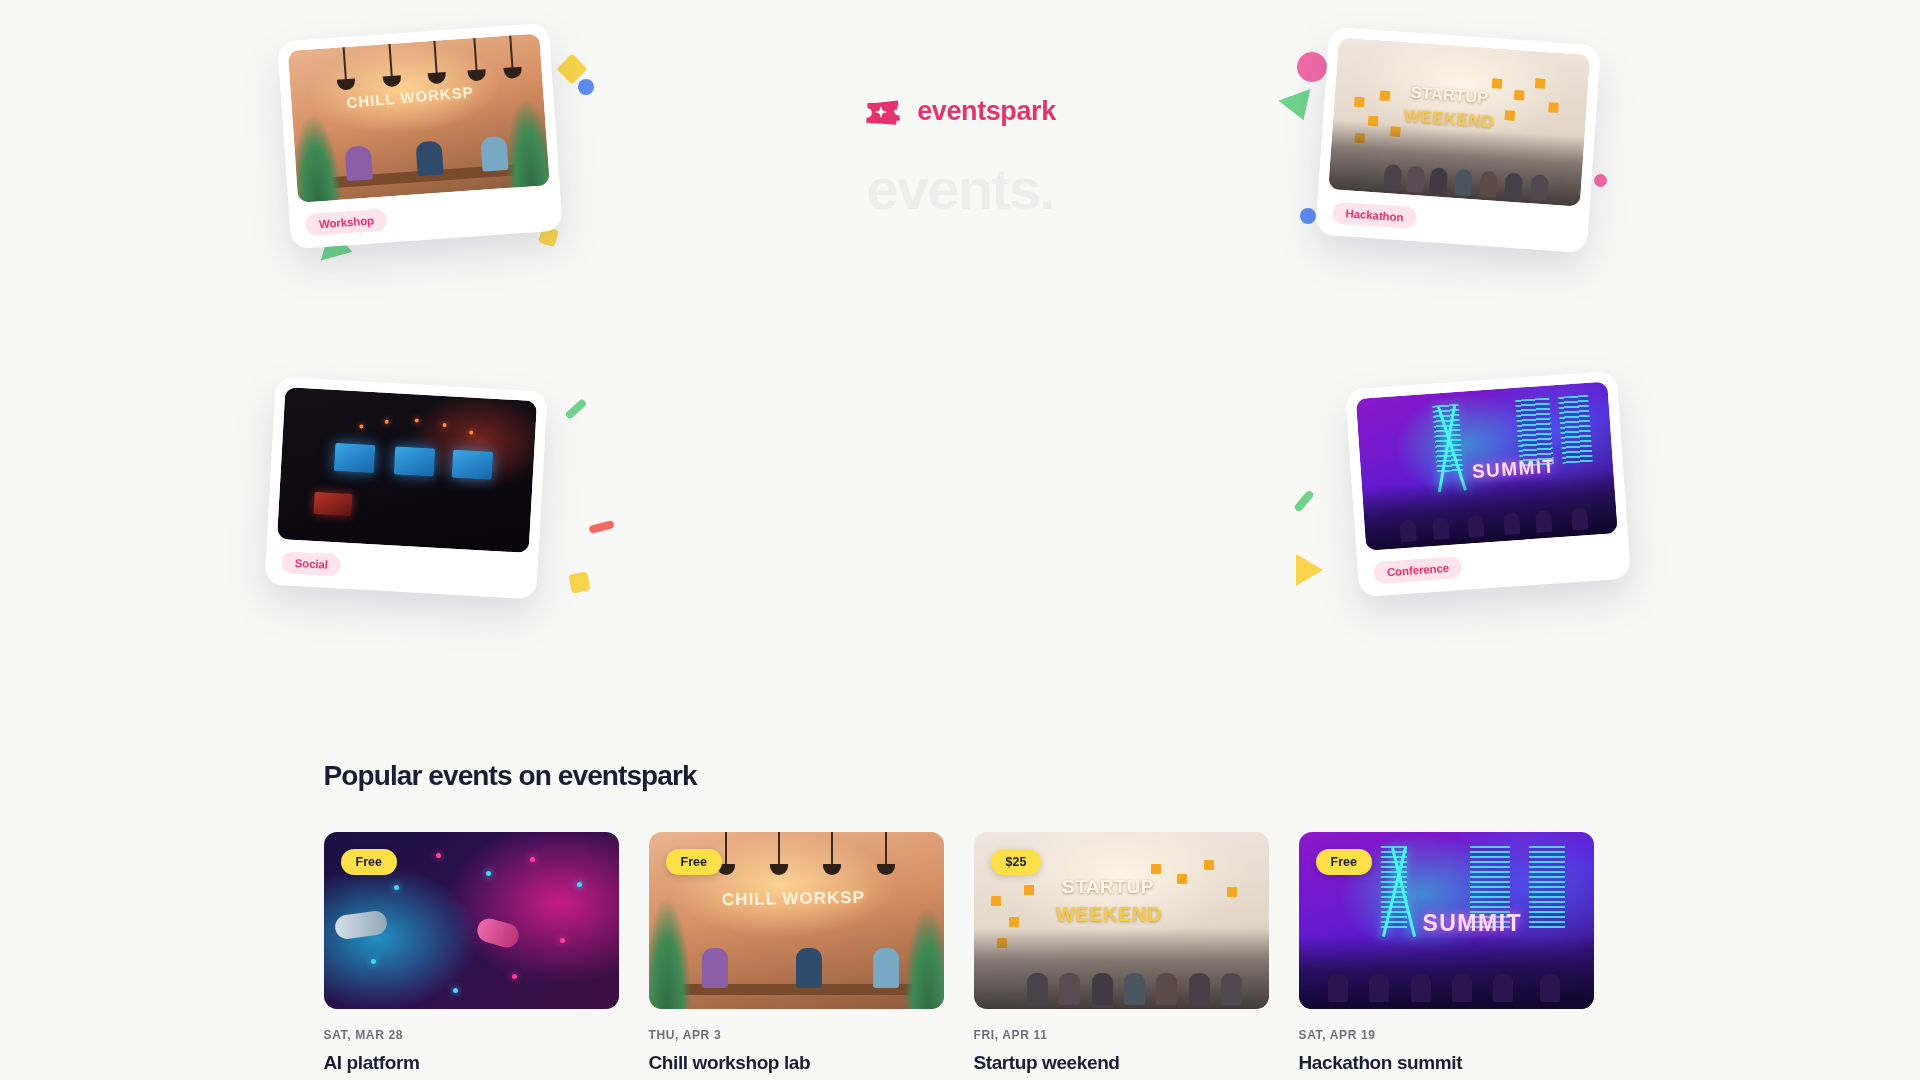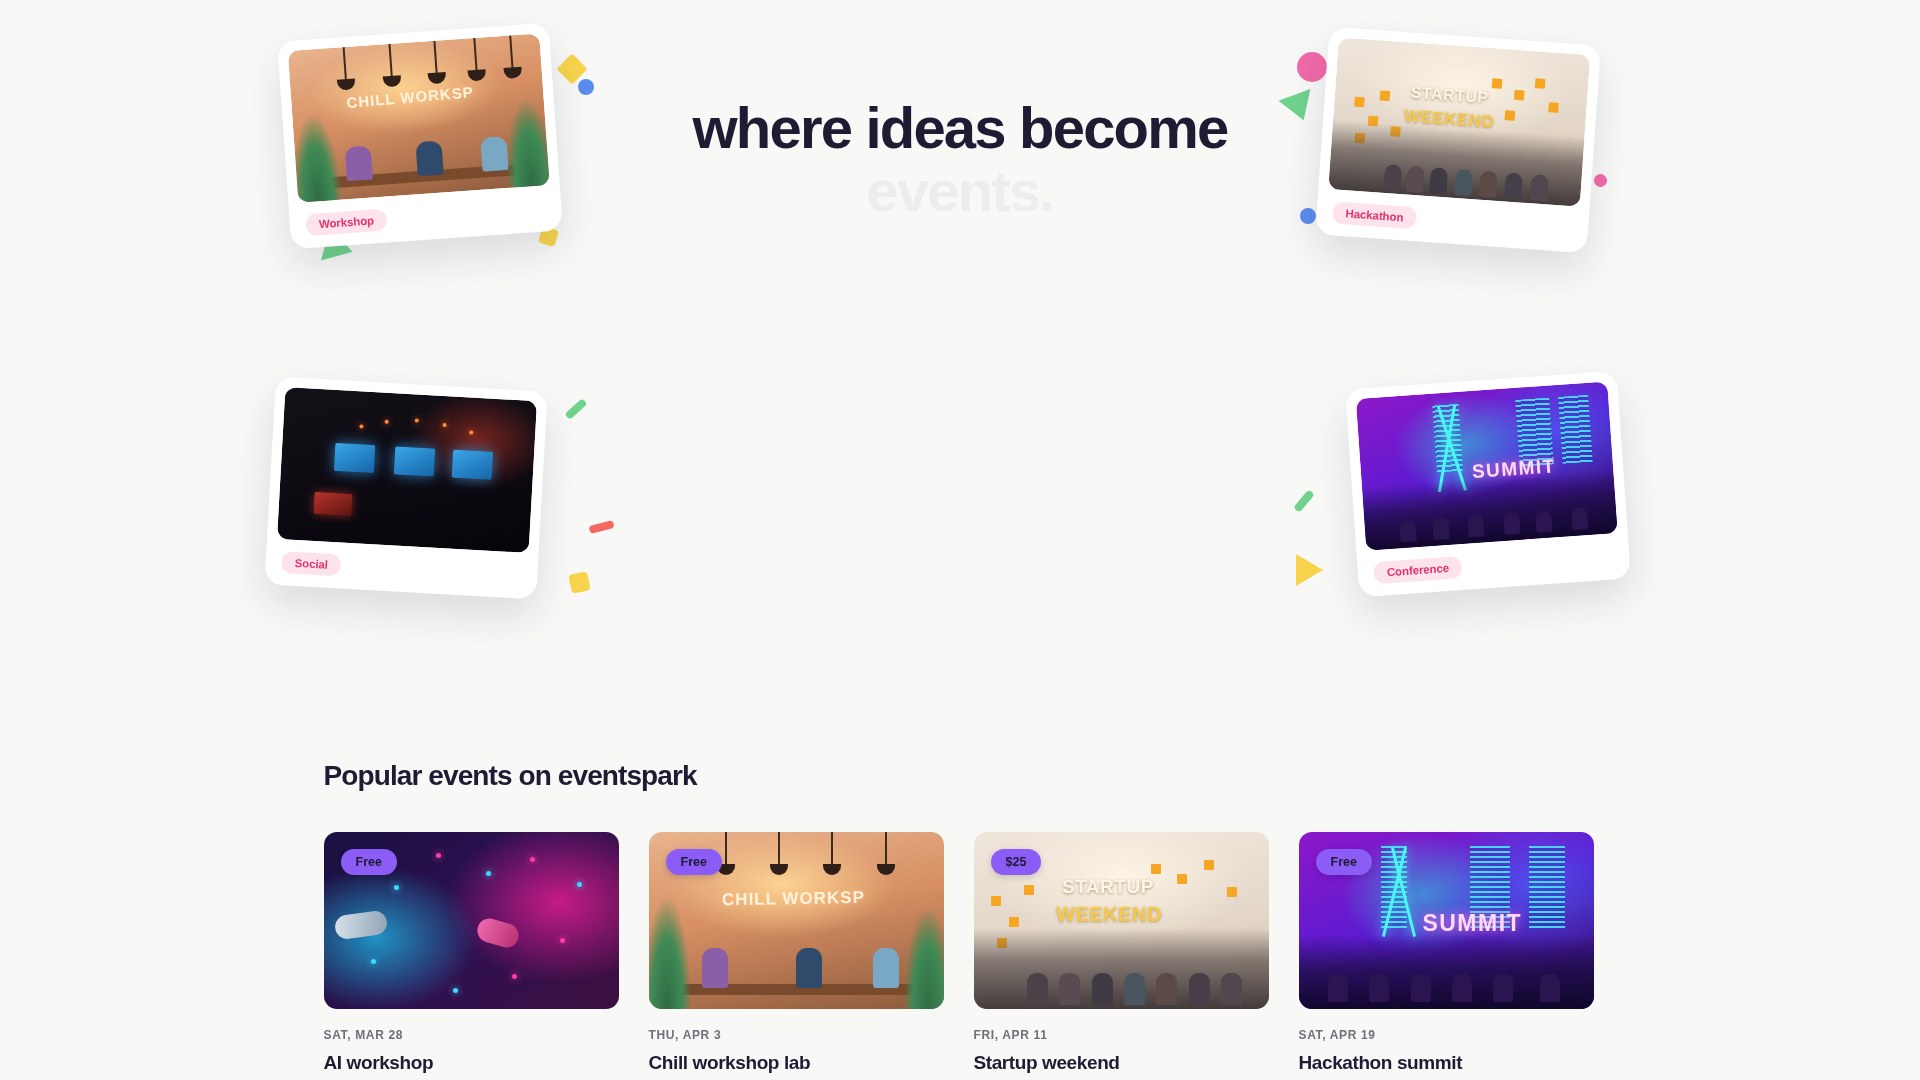--- a/index.html
+++ b/index.html
@@ -213,21 +213,21 @@
   .events-grid {
     display: grid; grid-template-columns: repeat(4, 1fr); gap: 30px;
   }
   .event-card { width: 100%; cursor: pointer; }
   .event-thumb {
     width: 100%; height: 177px; border-radius: 13px;
     position: relative; overflow: hidden;
   }
   .price-badge {
     position: absolute; left: 17px; top: 17px; z-index: 4;
-    background: #8b5cf6; color: #1d1c33;
+    background: #fde047; color: #1d1c33;
     font-size: 12.5px; font-weight: 700;
     border-radius: 20px; padding: 6px 15px;
     box-shadow: 0 2px 7px rgba(0,0,0,0.16);
   }
   .event-date {
     margin-top: 19px;
     font-size: 12px; font-weight: 700; color: #6f6f7b;
     letter-spacing: 0.65px;
   }
   .event-title {
@@ -370,23 +370,36 @@
           <div class="hd" style="left:82%"></div>
         </div>
       </div>
       <div class="meta">
         <span class="cat-badge">Conference</span>
       </div>
     </div>
 
     <div class="hero-center">
 
+      <div class="brand">
+        <span class="ticket-icon">
+          <svg width="42" height="26" viewBox="0 0 42 26" xmlns="http://www.w3.org/2000/svg">
+            <g transform="rotate(-6 21 13)">
+              <path d="M5 3 h30 a0 0 0 0 1 0 0 v5 a5 5 0 0 0 0 10 v5 h-30 v-5 a5 5 0 0 0 0 -10 z" fill="#e5336f"></path>
+            </g>
+            <g transform="rotate(4 21 13)">
+              <path d="M3 5 h30 v5 a5 5 0 0 0 0 10 v5 h-30 v-5 a5 5 0 0 0 0 -10 z" fill="#e5336f"></path>
+            </g>
+            <path d="M17 7 l1.6 4.4 L23 13 l-4.4 1.6 L17 19 l-1.6-4.4 L11 13 l4.4-1.6 z" fill="#ffffff"></path>
+          </svg>
+        </span>
+        <span class="brand-name">eventspark</span>
+      </div>
 
       <h1 class="headline">
-        <div>where ideas become</div>
         <div class="ghost">events.</div>
       </h1>
 
 
 
     </div>
   </section>
 
   <section class="popular">
     <div class="popular-inner">
@@ -406,21 +419,21 @@
               <div class="node c" style="left:55%;top:22%"></div>
               <div class="node" style="left:70%;top:14%"></div>
               <div class="node c" style="left:86%;top:28%"></div>
               <div class="node" style="left:80%;top:60%"></div>
               <div class="node c" style="left:16%;top:72%"></div>
               <div class="node" style="left:64%;top:80%"></div>
               <div class="node c" style="left:44%;top:88%"></div>
             </div>
           </div>
           <div class="event-date">SAT, MAR 28</div>
-          <div class="event-title">AI workshop</div>
+          <div class="event-title">AI platform</div>
         </div>
 
         <div class="event-card">
           <div class="event-thumb">
             <span class="price-badge">Free</span>
             <div class="art art-workshop">
               <div class="lamp" style="left:26%"></div>
               <div class="lamp" style="left:44%"></div>
               <div class="lamp" style="left:62%"></div>
               <div class="lamp" style="left:80%"></div>

